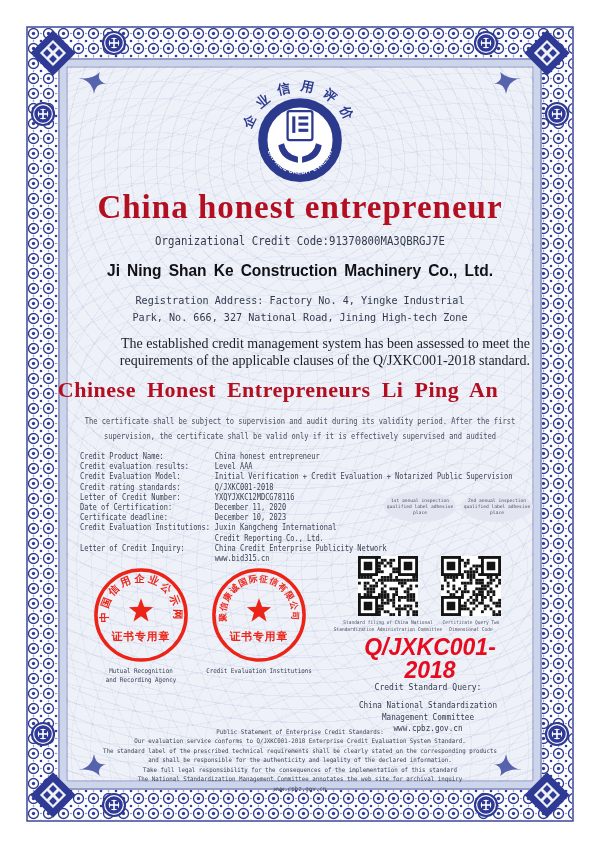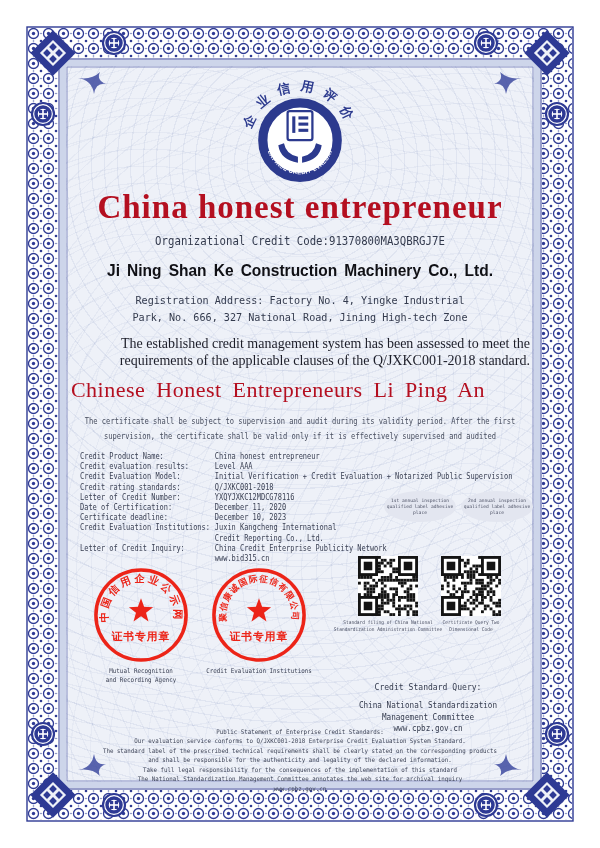--- a/index.html
+++ b/index.html
@@ -20,21 +20,21 @@
     font-family:"Liberation Serif",serif;font-weight:700;font-size:33px;letter-spacing:1px;color:#b40f20;}
   .orgcode{left:0;top:234px;width:600px;text-align:center;font-size:11.5px;color:#333a4d;
     transform:scaleX(.93);transform-origin:50% 0;white-space:nowrap;}
   .company{left:0;top:261px;width:600px;text-align:center;font-family:"Liberation Sans",sans-serif;
     font-weight:700;font-size:16.5px;color:#101015;transform:scaleX(.94);transform-origin:50% 0;white-space:nowrap;word-spacing:3px;}
   .address{left:0;top:293px;width:600px;text-align:center;font-size:11px;line-height:16.5px;color:#333a4d;
     transform:scaleX(.92);transform-origin:50% 0;white-space:nowrap;}
   .assess{left:70px;top:336px;width:460px;text-align:right;font-family:"Liberation Serif",serif;
     font-size:14px;line-height:16.5px;color:#1c1d28;margin:0;}
   .subtitle{left:0;top:377px;width:556px;text-align:center;margin:0;font-family:"Liberation Serif",serif;
-    font-weight:400;font-size:22px;letter-spacing:.5px;word-spacing:5px;color:#b40f20;}
+    font-weight:700;font-size:22px;letter-spacing:.5px;word-spacing:5px;color:#b40f20;}
   .superv{left:5px;top:413px;width:590px;text-align:center;font-size:9.5px;line-height:15px;color:#474d5e;
     transform:scaleX(.745);transform-origin:50% 0;margin:0;}
   .details{left:80px;top:452px;width:520px;font-size:8px;line-height:10.2px;color:#3b4154;
     transform:scaleX(.87);transform-origin:0 0;}
   .drow{display:flex;}
   .dlabel{flex:0 0 155px;white-space:nowrap;}
   .dvalue{white-space:nowrap;}
   .oval{top:491px;width:72px;height:31px;border-radius:50%;background:#e3e6f0;
     display:flex;flex-direction:column;align-items:center;justify-content:center;
     font-size:4.6px;line-height:6px;color:#4a4f63;text-align:center;}
@@ -551,20 +551,24 @@
     </svg>
   <div class="abs qrcap qrcap1">
     <div>Standard filing of China National</div>
     <div>Standardization Administration Committee</div>
   </div>
   <div class="abs qrcap qrcap2">
     <div>Certificate Query Two</div>
     <div>Dimensional Code</div>
   </div>
 
+  <div class="abs stdcode">
+    <div>Q/JXKC001-</div>
+    <div>2018</div>
+  </div>
 
   <div class="abs query">
     <div class="qlabel">Credit Standard Query:</div>
     <div class="qorg">China National Standardization</div>
     <div class="qorg">Management Committee</div>
     <div class="qorg">www.cpbz.gov.cn</div>
   </div>
 
   <div class="abs statement">
     <div>Public Statement of Enterprise Credit Standards:</div>

